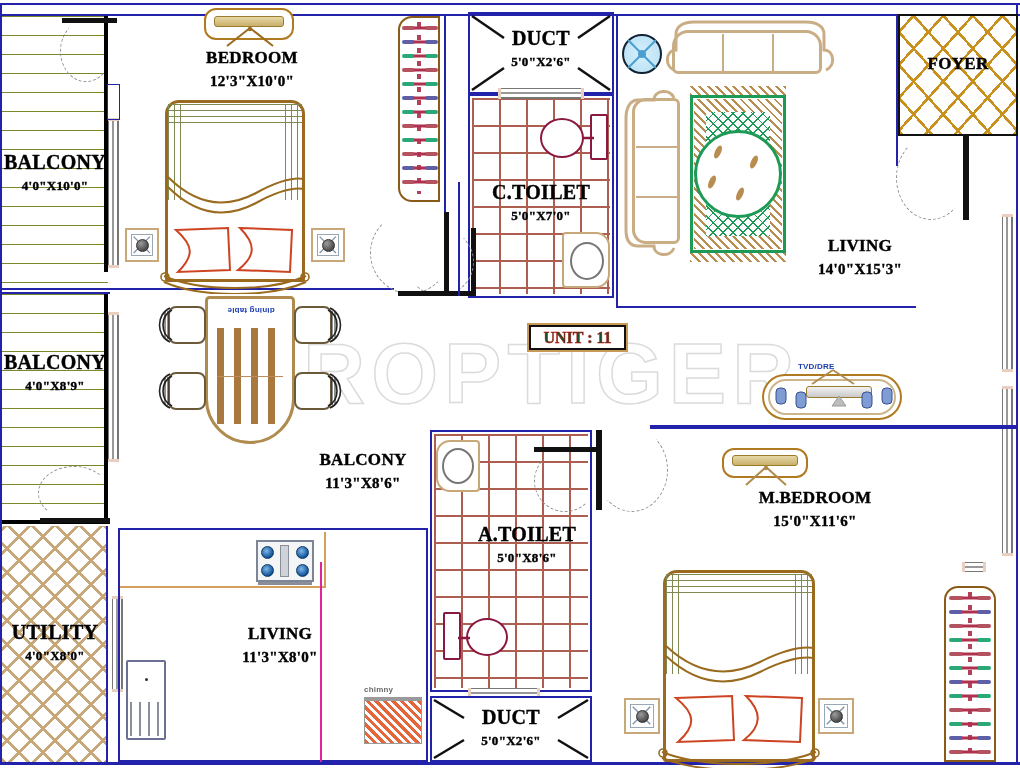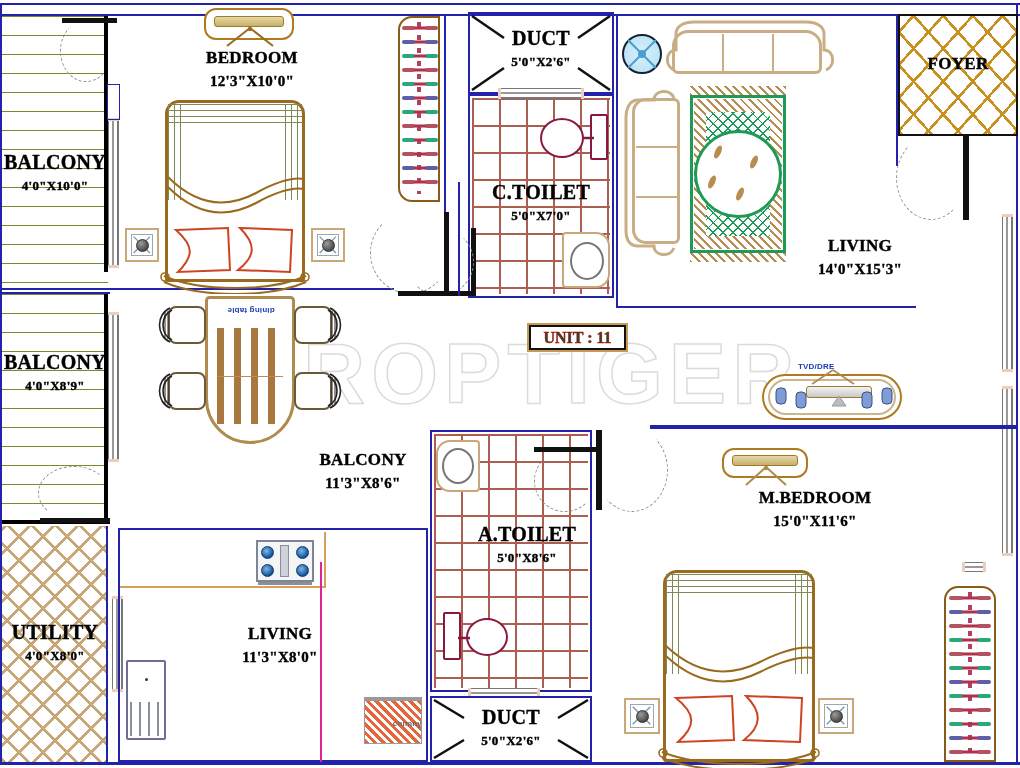--- a/index.html
+++ b/index.html
@@ -653,21 +653,21 @@
   <div class="burner" style="left:296px; top:564px; width:13px; height:13px;"></div>
   <div class="stove-grate" style="left:280px; top:545px; width:9px; height:32px;"></div>
   <div class="abs" style="left:258px; top:582px; width:54px; height:3px; background:#8a8f97;"></div>
 
   <div class="fridge" style="left:126px; top:660px; width:40px; height:80px;"></div>
   <div class="abs" style="left:145px; top:678px; width:3px; height:3px; background:#333; border-radius:50%;"></div>
   <div class="fridge-coils" style="left:130px; top:702px; width:32px; height:34px;"></div>
 
   <div class="chimney-box" style="left:364px; top:700px; width:58px; height:44px;"></div>
   <div class="abs" style="left:364px; top:697px; width:58px; height:4px; background:#9a9a9a;"></div>
-  <div class="furn-text gray" style="left:364px; top:719px; width:58px; text-align:right;">chimny</div>
+  <div class="furn-text gray" style="left:364px; top:685px; width:58px; text-align:left;">chimny</div>
 
   <div class="wall-blue abs" style="left:650px; top:425px; width:366px; height:4px;"></div>
 
   <div class="room-label" style="left:700px; top:486px; width:230px;">
     <span class="nm">M.BEDROOM</span>
     <span class="dim">15'0"X11'6"</span>
   </div>
 
   <div class="dresser" style="left:762px; top:374px; width:140px; height:46px; border-radius:24px;"></div>
   <div class="abs" style="left:768px; top:379px; width:128px; height:36px; border:2px solid #cbb58c; border-radius:20px;"></div>

